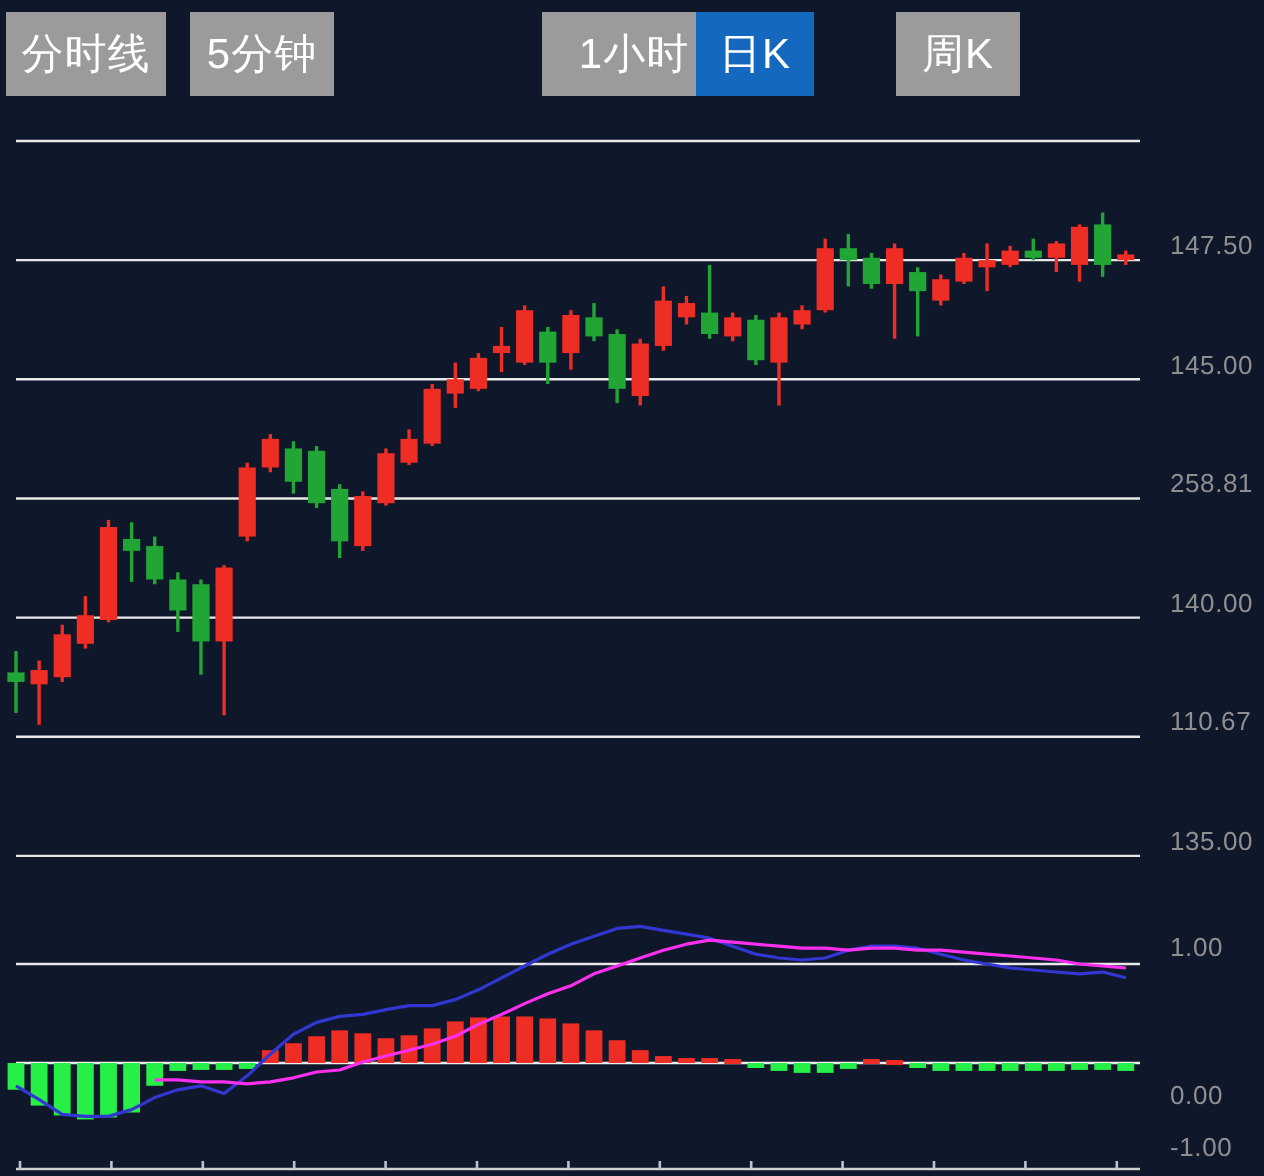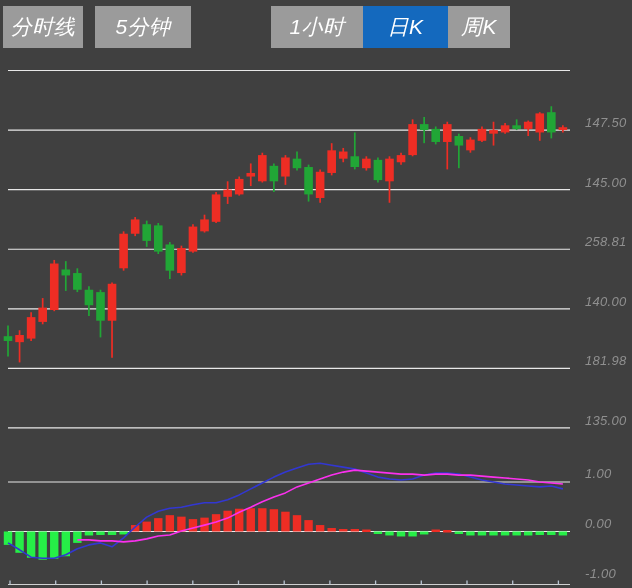--- a/index.html
+++ b/index.html
@@ -1,36 +1,36 @@
 <!DOCTYPE html>
 <html><head>
 <meta charset="utf-8">
 <style>
   html,body{margin:0;padding:0}
-  .stage{position:relative;width:632px;height:588px;background:#404040;overflow:hidden;
-         font-family:"Liberation Sans",sans-serif;font-style:italic;}
+  .stage{position:relative;width:632px;height:588px;background:#0f172a;overflow:hidden;
+         font-family:"Liberation Sans",sans-serif;}
   .tabbar{position:absolute;left:0;top:0;width:632px;height:54px}
   .tab{position:absolute;top:6px;height:42px;background:#9b9b9b;color:#fff;font-size:21px;
        display:flex;align-items:center;justify-content:center;cursor:pointer;user-select:none;
        letter-spacing:0.5px;}
   .tab.active{background:#1469be}
   #chart{position:absolute;left:0;top:0}
   .axis-label{position:absolute;left:585px;font-size:13px;color:#8f8f8f;height:16px;
               line-height:16px;white-space:nowrap;letter-spacing:0.3px}
 </style>
 </head>
 <body>
 
 <div class="stage">
 
   <div class="tabbar">
     <div class="tab" style="left:3px;width:80px">分时线</div>
-    <div class="tab" style="left:95px;width:96px">5分钟</div>
+    <div class="tab" style="left:95px;width:72px">5分钟</div>
     <div class="tab" style="left:271px;width:92px">1小时</div>
-    <div class="tab active" style="left:363px;width:85px">日K</div>
+    <div class="tab active" style="left:348px;width:59px">日K</div>
     <div class="tab" style="left:448px;width:62px">周K</div>
   </div>
 
   <svg id="chart" width="632" height="588">
       <line x1="8" x2="570" y1="70.5" y2="70.5" stroke="#e8e8e8" stroke-width="1.2"></line>
       <line x1="8" x2="570" y1="130.075" y2="130.075" stroke="#e8e8e8" stroke-width="1.2"></line>
       <line x1="8" x2="570" y1="189.64999999999998" y2="189.64999999999998" stroke="#e8e8e8" stroke-width="1.2"></line>
       <line x1="8" x2="570" y1="249.225" y2="249.225" stroke="#e8e8e8" stroke-width="1.2"></line>
       <line x1="8" x2="570" y1="308.79999999999995" y2="308.79999999999995" stroke="#e8e8e8" stroke-width="1.2"></line>
       <line x1="8" x2="570" y1="368.375" y2="368.375" stroke="#e8e8e8" stroke-width="1.2"></line>
@@ -200,23 +200,23 @@
       <rect x="558.68" y="531.5" width="8.4" height="3.9600000000000364" fill="#26ef47"></rect>
       <polyline points="8.0,542.9 19.6,549.8 31.1,557.2 42.7,558.2 54.2,558.2 65.8,554.8 77.4,548.8 88.9,544.9 100.5,542.9 112.0,546.8 123.6,537.9 135.2,527.0 146.7,517.1 158.3,511.2 169.8,508.2 181.4,507.2 193.0,504.8 204.5,502.8 216.1,502.8 227.6,499.8 239.2,494.9 250.8,488.9 262.3,483.0 273.9,477.1 285.4,472.1 297.0,468.1 308.6,464.2 320.1,463.2 331.7,465.2 343.2,467.1 354.8,469.1 366.4,473.1 377.9,477.1 389.5,479.0 401.0,480.0 412.6,479.0 424.2,475.1 435.7,473.1 447.3,473.1 458.8,474.1 470.4,477.1 482.0,480.0 493.5,482.0 505.1,484.0 516.6,485.0 528.2,486.0 539.8,486.9 551.3,486.0 562.9,488.9" fill="none" stroke="#3237d2" stroke-width="1.6" stroke-linejoin="round"></polyline>
       <polyline points="77.4,539.9 88.9,539.9 100.5,540.9 112.0,540.9 123.6,541.9 135.2,540.9 146.7,538.9 158.3,536.0 169.8,535.0 181.4,531.0 193.0,528.0 204.5,525.1 216.1,522.1 227.6,518.1 239.2,512.2 250.8,507.2 262.3,501.8 273.9,496.9 285.4,492.9 297.0,486.9 308.6,483.0 320.1,479.0 331.7,475.1 343.2,472.1 354.8,470.1 366.4,471.1 377.9,472.1 389.5,473.1 401.0,474.1 412.6,474.1 424.2,475.1 435.7,474.1 447.3,474.1 458.8,475.1 470.4,475.1 482.0,476.1 493.5,477.1 505.1,478.0 516.6,479.0 528.2,480.0 539.8,482.0 551.3,483.0 562.9,484.0" fill="none" stroke="#fb30ee" stroke-width="1.6" stroke-linejoin="round"></polyline>
     </svg>
 
   <div>
     <div class="axis-label" style="top:115px">147.50</div>
     <div class="axis-label" style="top:175px">145.00</div>
     <div class="axis-label" style="top:234px">258.81</div>
     <div class="axis-label" style="top:294px">140.00</div>
-    <div class="axis-label" style="top:353px">181.98</div>
+    <div class="axis-label" style="top:353px">110.67</div>
     <div class="axis-label" style="top:413px">135.00</div>
   </div>
 
   <div>
     <div class="axis-label" style="top:466px">1.00</div>
-    <div class="axis-label" style="top:516px">0.00</div>
+    <div class="axis-label" style="top:540px">0.00</div>
     <div class="axis-label" style="top:566px">-1.00</div>
   </div>
 
 </div>
 
 </body></html>

